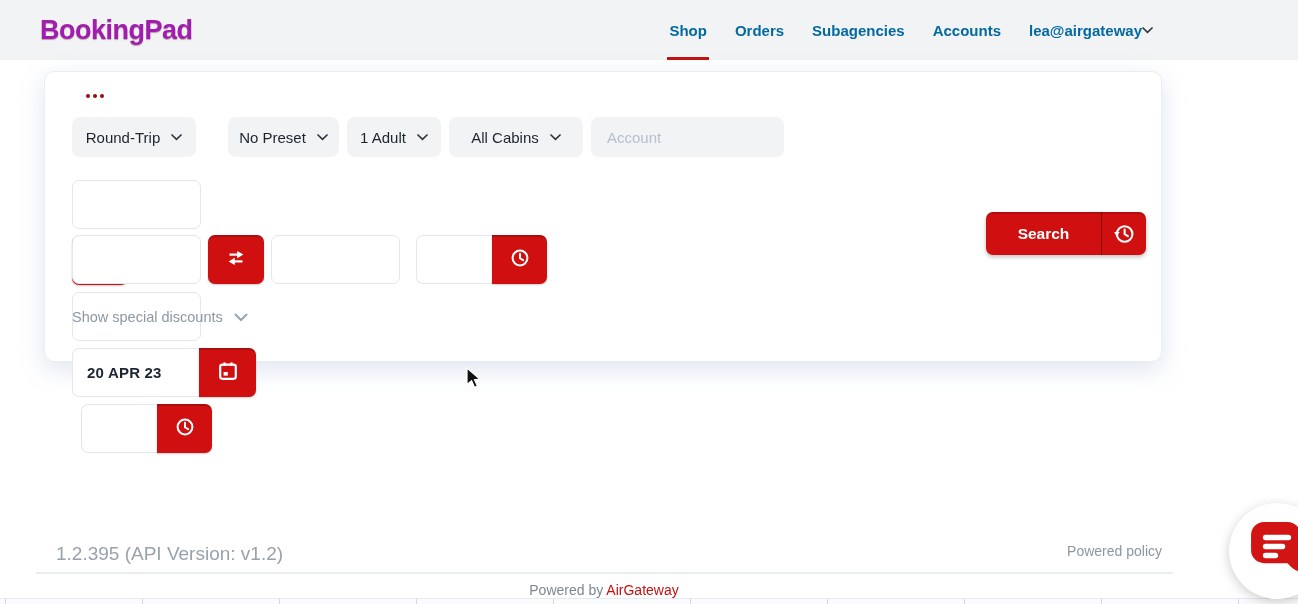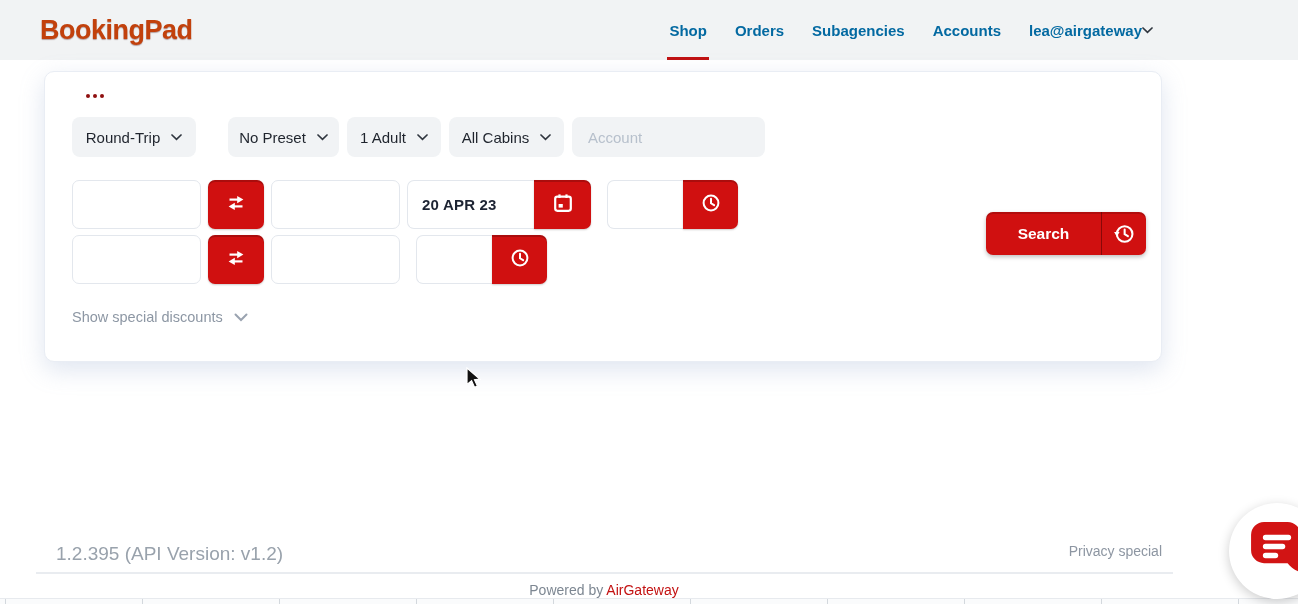--- a/index.html
+++ b/index.html
@@ -10,21 +10,21 @@
     position:relative;
   }
 
   
   .hdr {
     height:60px; background:#f1f3f4;
     display:flex; align-items:center; justify-content:space-between;
     padding:0 145px 0 40px; position:relative;
   }
   .logo {
-    font-size:27px; font-weight:bold; color:#c2410c;
+    font-size:27px; font-weight:bold; color:#a21caf;
     letter-spacing:-0.5px; text-shadow:0 1px 1px rgba(70,0,0,.35);
     cursor:pointer;
   }
   .nav { display:flex; align-items:center; gap:28px; height:100%; }
   .nav-item {
     font-size:15px; font-weight:bold; color:#0369a1;
     height:100%; display:flex; align-items:center; position:relative; cursor:pointer;
   }
   .nav-item.active::after {
     content:""; position:absolute; left:-2px; right:-2px; bottom:0; height:3px; background:#c11212;
@@ -41,29 +41,29 @@
   .dots { position:absolute; left:41px; top:22px; display:flex; gap:3px; cursor:pointer; }
   .dots i { width:4px; height:4px; border-radius:50%; background:#8f1010; }
 
   .filters { position:absolute; left:27px; top:45px; display:flex; gap:8px; }
   .pill {
     height:40px; background:#f1f3f5; border:none; border-radius:8px;
     display:flex; align-items:center; justify-content:center; gap:11px;
     font-family:inherit; font-size:15px; color:#1f242d; cursor:pointer; padding:8px 10px;
   }
   .pill.w-trip { width:124px; } .pill.w-preset { width:111px;margin-left:24px; }
-  .pill.w-pax { width:94px; } .pill.w-cabin { width:115px; }
+  .pill.w-pax { width:94px; } .pill.w-cabin { width:134px; }
   .account-input {
     width:193px; height:40px; background:#f1f3f5; border:none; border-radius:8px;
     padding:0 16px; font-family:inherit; font-size:15px; color:#1f242d; outline:none;
   }
   .account-input::placeholder { color:#b7c0cc; }
 
   .leg-row { position:absolute; left:27px; display:flex; gap:7px; }
-  .row-out { top:108px; } .row-ret { top:163px; }
+  .row-out { top:108px;flex-direction:column; } .row-ret { top:163px; }
   .txt {
     height:49px; border:1px solid #e3e7ed; border-radius:7px; background:#fff;
     padding:0 14px; font-family:inherit; font-size:15px; color:#1d2433; outline:none;
   }
   .airport { width:129px; }
   .btn-red {
     background:#d01010; border:none; border-radius:7px; cursor:pointer;
     display:flex; align-items:center; justify-content:center;
     box-shadow:inset 0 2px 0 rgba(0,0,0,.18), 0 1px 2px rgba(0,0,0,.2);
   }
@@ -265,21 +265,21 @@
       <svg width="26" height="26" viewBox="0 0 24 24">
         <circle cx="12.6" cy="12" r="7.2" fill="none" stroke="#fff" stroke-width="1.9"></circle>
         <path d="M12.6 7.9v4.3l3 1.8" fill="none" stroke="#fff" stroke-width="1.9" stroke-linecap="round"></path>
         <polygon points="2.9,10.2 7.9,10.2 5.4,14.6" fill="#fff"></polygon>
       </svg>
     </span>
   </button>
 </section>
 
 <div class="version">1.2.395 (API Version: v1.2)</div>
-<div class="privacy">Privacy special</div>
+<div class="privacy">Powered policy</div>
 <div class="foot-divider"></div>
 <div class="powered">
   <span>Powered by</span>
   <a>AirGateway</a>
 </div>
 <div class="bottom-strip"></div>
 
 <div class="chat">
   <span>
     <svg width="62" height="66" viewBox="0 0 52 56">

